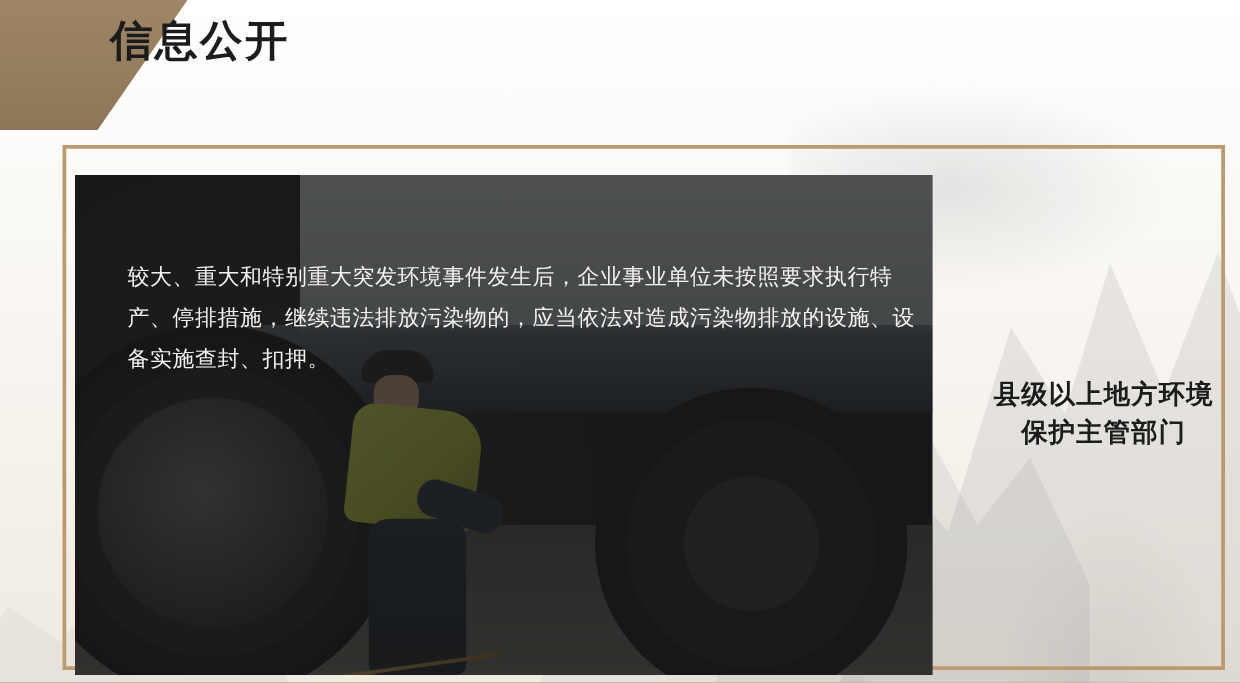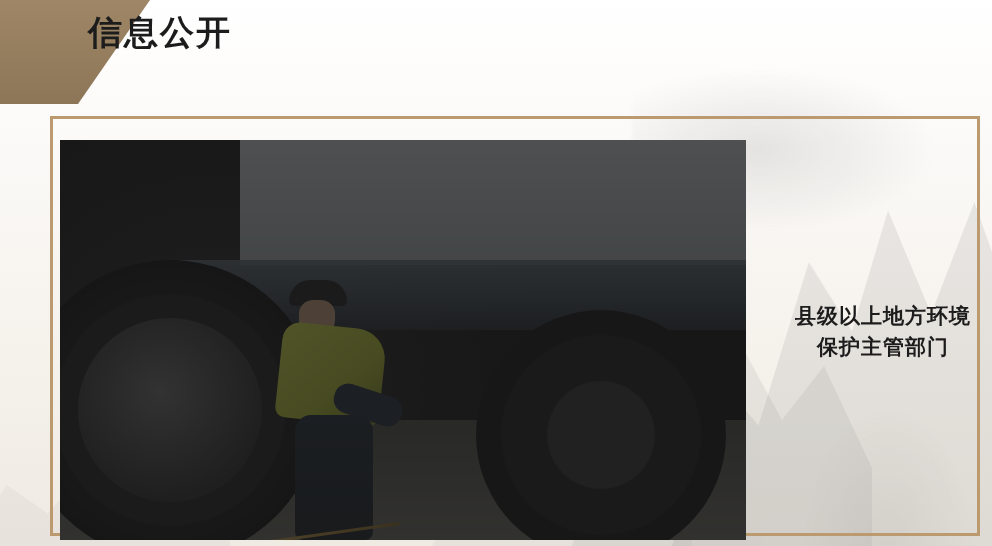--- a/index.html
+++ b/index.html
@@ -245,21 +245,21 @@
     position: absolute;
     left: 790px;
     top: 300px;
     width: 186px;
     color: #1c1c1c;
     font-size: 21px;
     font-weight: bold;
     line-height: 31px;
     letter-spacing: 1px;
     text-align: center;
-    font-family: Liberation Sans, sans-serif;
+    font-family: Liberation Serif, serif;
   }
 </style>
 </head>
 <body>
 
 <div class="slide">
 
   <div class="bg-wash"></div>
   <div class="ink-splash"></div>
   <div class="mountain mtn-c"></div>
@@ -286,17 +286,18 @@
         <div class="vest"></div>
         <div class="arm"></div>
         <div class="legs"></div>
       </div>
       <div class="rod"></div>
     </div>
     <div class="dark-overlay"></div>
   </div>
 
   <div class="body-text">
+    <p>较大、重大和特别重大突发环境事件发生后，企业事业单位未按照要求执行特产、停排措施，继续违法排放污染物的，应当依法对造成污染物排放的设施、设备实施查封、扣押。</p>
   </div>
 
   <div class="right-label">县级以上地方环境保护主管部门</div>
 
 </div>
 
 </body></html>

